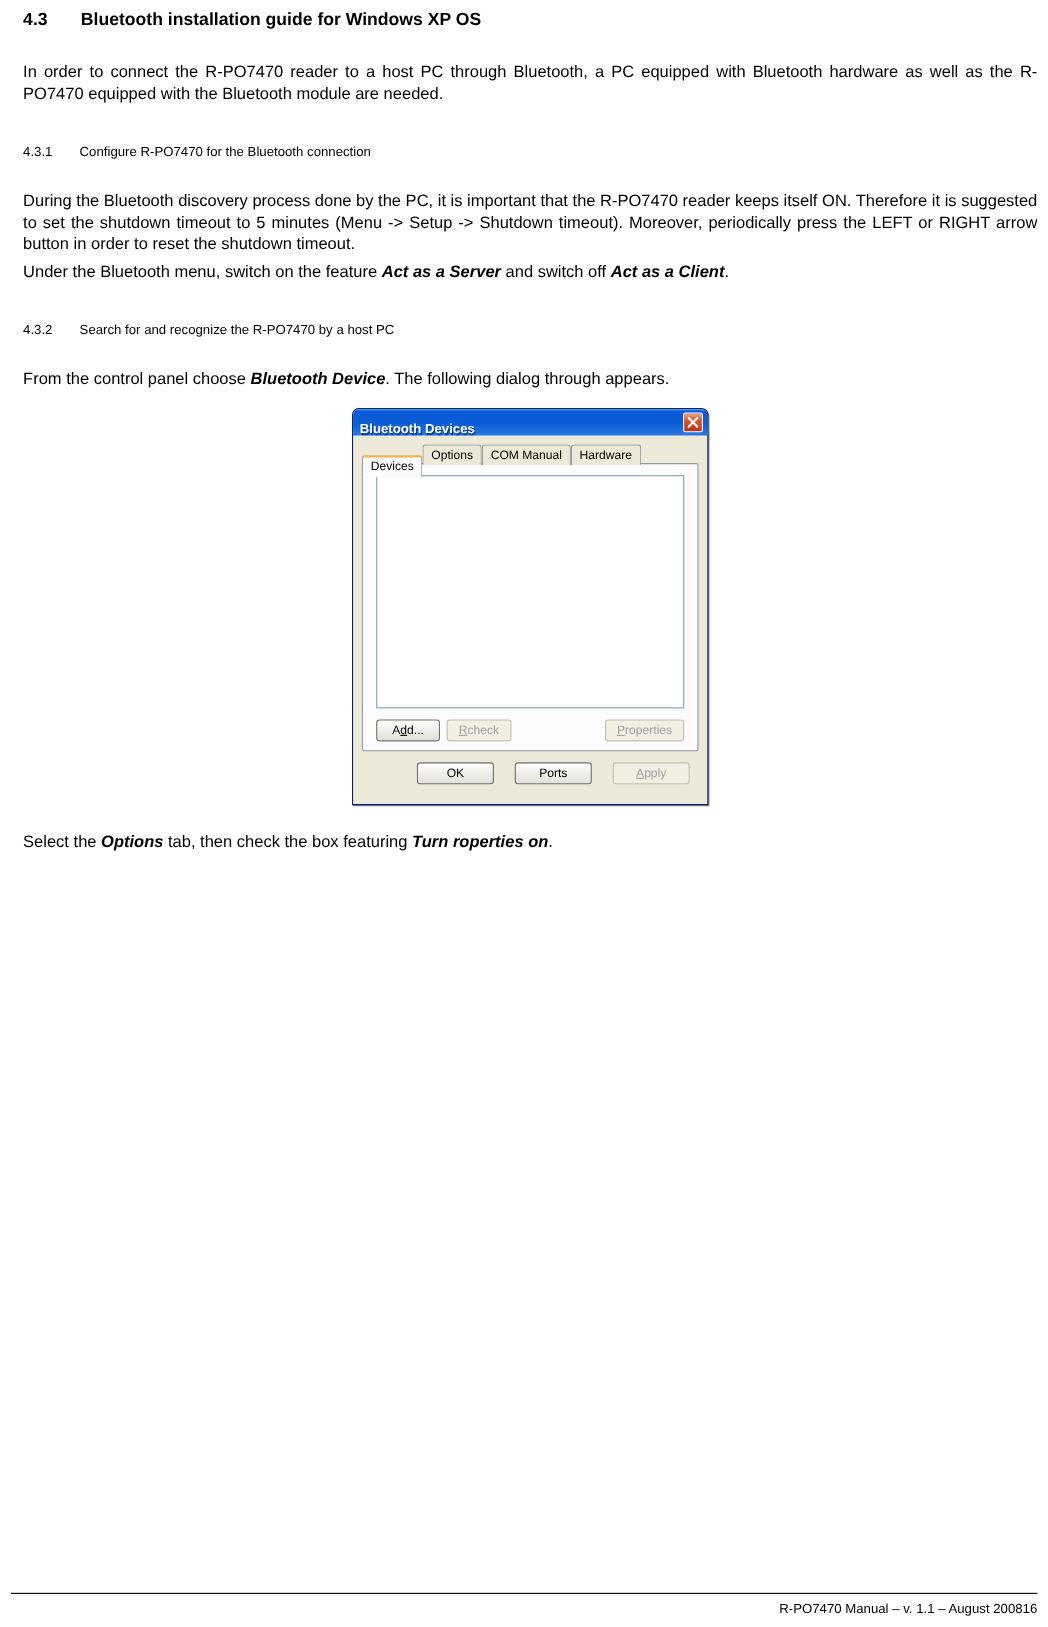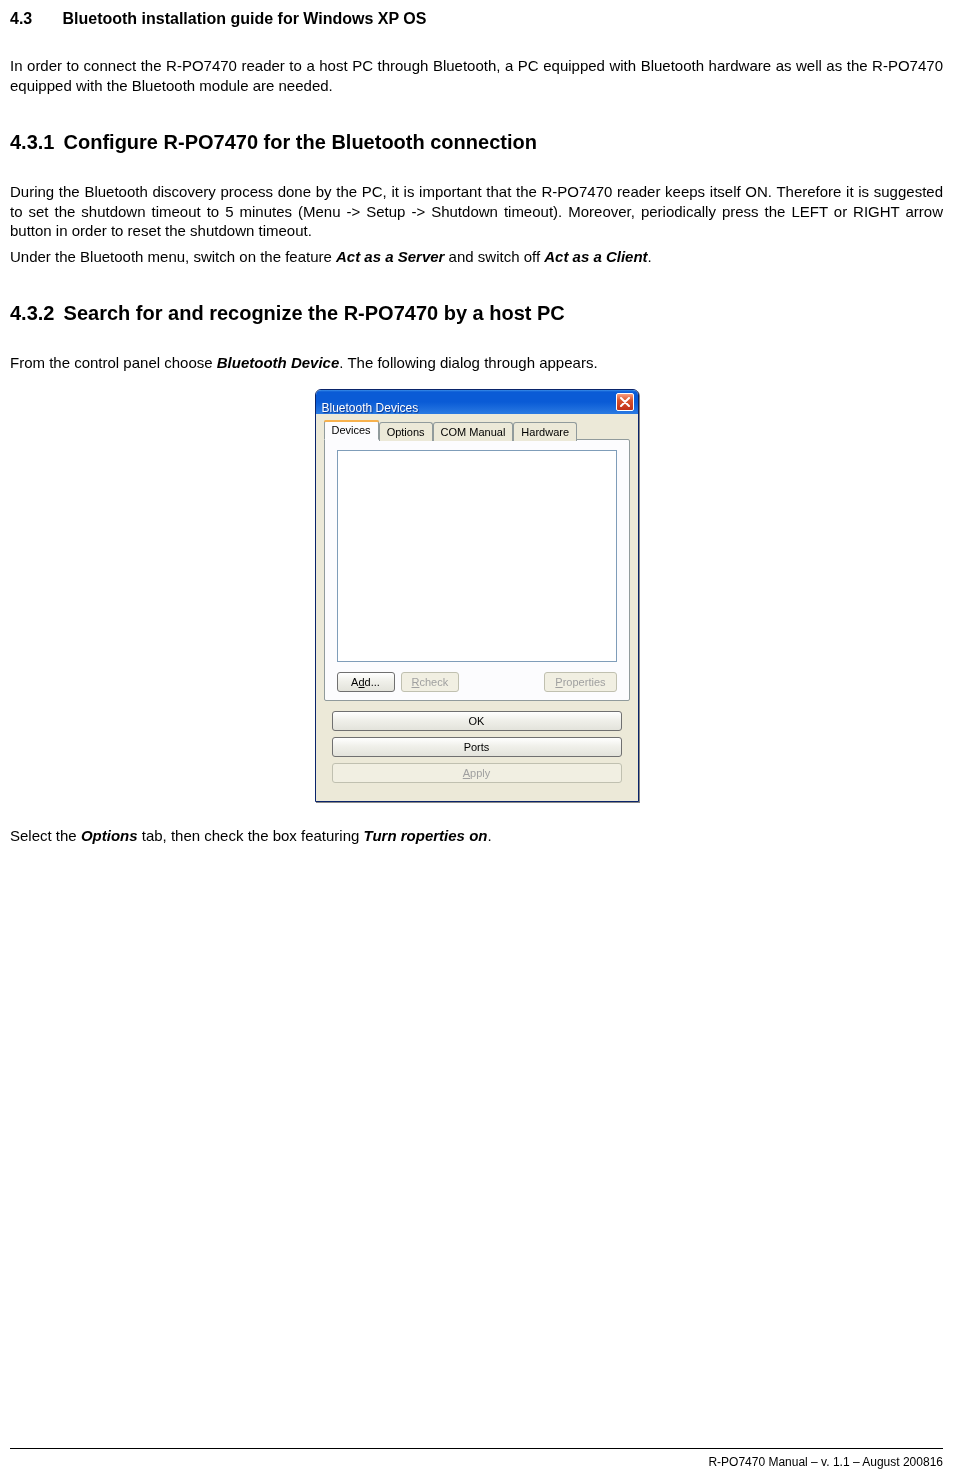--- a/index.html
+++ b/index.html
@@ -7,31 +7,31 @@
     font-size: 15px;
     color: #000;
     margin: 0;
     padding: 0;
     width: 953px;
     height: 1479px;
     position: relative;
     background: #fff;
   }
   .page {
-    padding: 10px 10px 0 10px;
+    padding: 10px 10px 0 21px;
     box-sizing: border-box;
   }
   .h3 {
     font-weight: bold;
     font-size: 16px;
     margin: 0 0 28px 0;
   }
   .h4 {
-    font-weight: bold;
-    font-size: 20px;
+    font-weight: normal;
+    font-size: 12px;
     margin: 36px 0 28px 0;
   }
   .just {
     text-align: justify;
     line-height: 1.3;
     margin: 0 0 6px 0;
   }
   .bi { font-weight: bold; font-style: italic; }
   .sect-num { display: inline-block; width: 48px; }
 
@@ -54,21 +54,21 @@
     background: linear-gradient(to bottom, #3a8ee8 0%, #0a5bd6 8%, #0a5bd6 50%, #2a7ae2 100%);
     border-radius: 5px 5px 0 0;
     display: flex;
     align-items: center;
     justify-content: space-between;
     padding: 0 4px 0 6px;
     box-sizing: border-box;
   }
   .titlebar .title {
     color: #fff;
-    font-weight: normal;
+    font-weight: bold;
     font-size: 12px;
     text-shadow: 1px 1px 1px #08308a;
     margin-top: 12px;
   }
   .close-btn {
     width: 18px; height: 18px;
     background: linear-gradient(to bottom, #f89e81, #d9532b 40%, #c1311a);
     border: 1px solid #fff;
     border-radius: 2px;
     display: flex; align-items: center; justify-content: center;
@@ -96,21 +96,21 @@
     font-size: 11px;
     color: #000;
     position: relative;
     top: 1px;
     height: 14px;
     line-height: 14px;
   }
   .tab.active {
     background: #fcfcfe;
     border-bottom: 1px solid #fcfcfe;
-    top: 0;
+    top: 12px;
     z-index: 3;
     font-weight: normal;
   }
   .tab.active::before {
     content: "";
     position: absolute;
     top: -1px; left: -1px; right: -1px; height: 2px;
     background: #f7b14d;
     border-radius: 2px 2px 0 0;
   }
@@ -149,24 +149,23 @@
     box-sizing: border-box;
     display: inline-flex; align-items: center; justify-content: center;
   }
   .xpbtn.disabled {
     color: #a0a0a0;
     border-color: #c0c0b0;
     background: #f1efe2;
   }
   .bottom-row {
     display: flex;
-    justify-content: flex-start;
-    gap: 6px;
+    justify-content: flex-end;
+    gap: 19px;
     padding: 10px 8px 10px 8px;
-    flex-direction: column;
   }
   .ul { text-decoration: underline; }
 
   
   .foot-line {
     position: absolute;
     left: 10px; right: 10px;
     bottom: 30px;
     border-top: 1px solid #000;
   }

